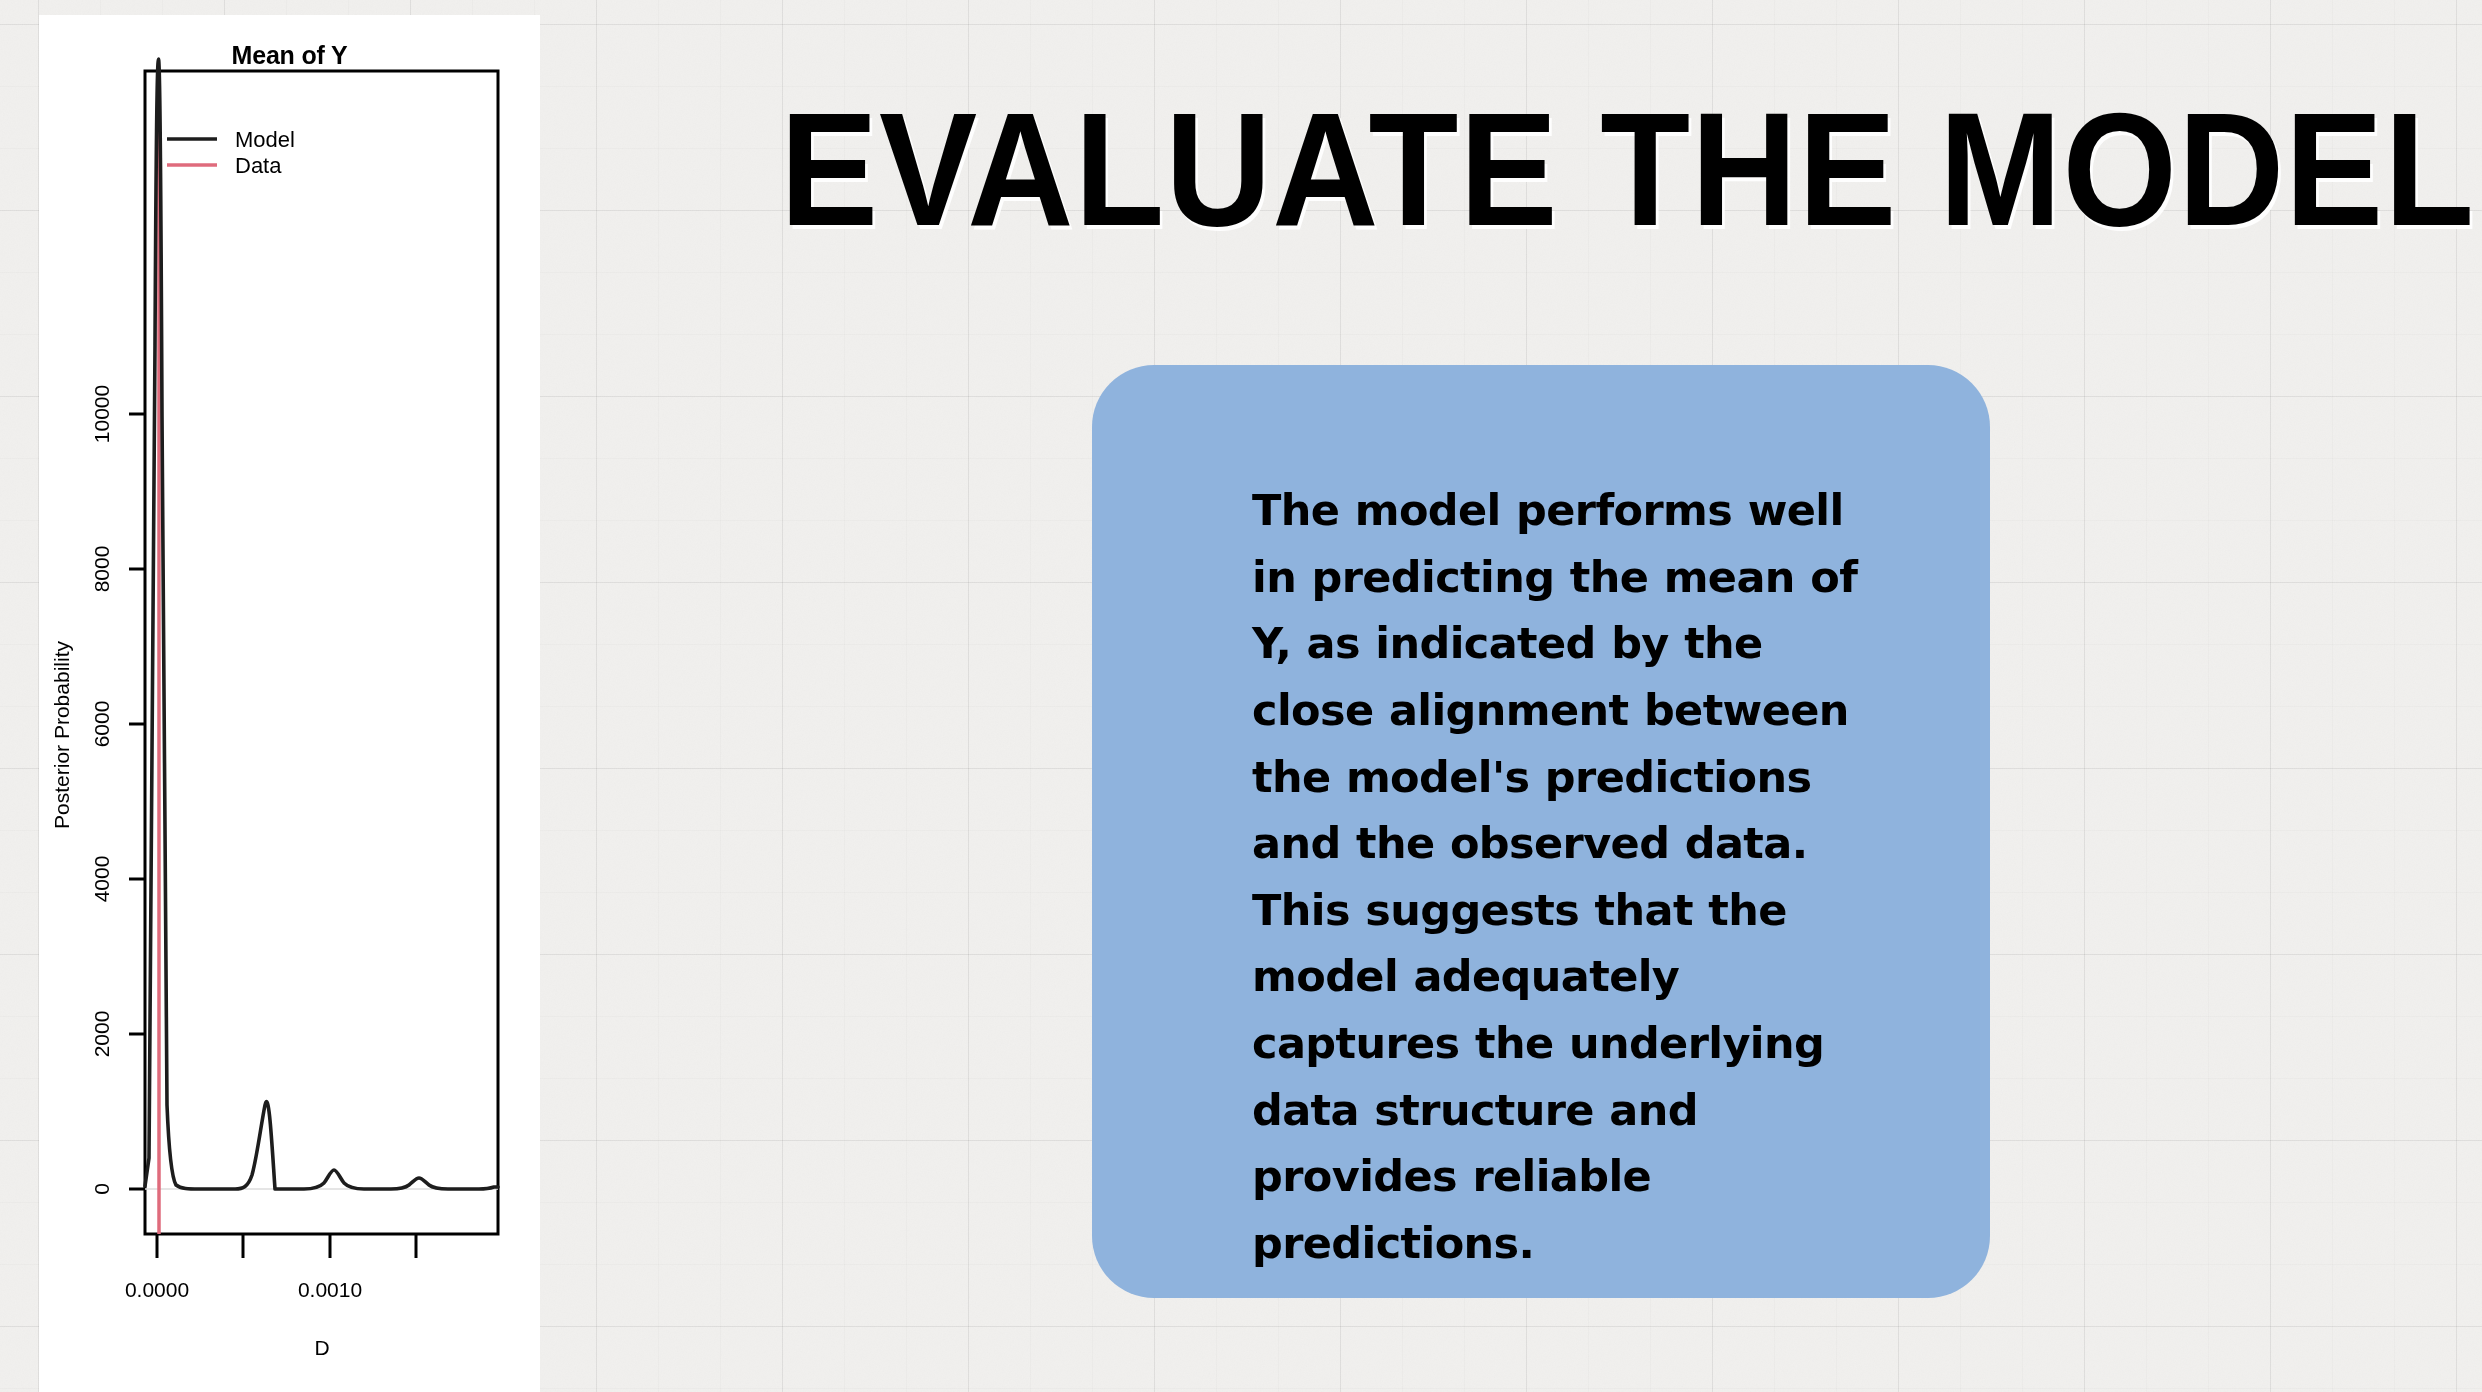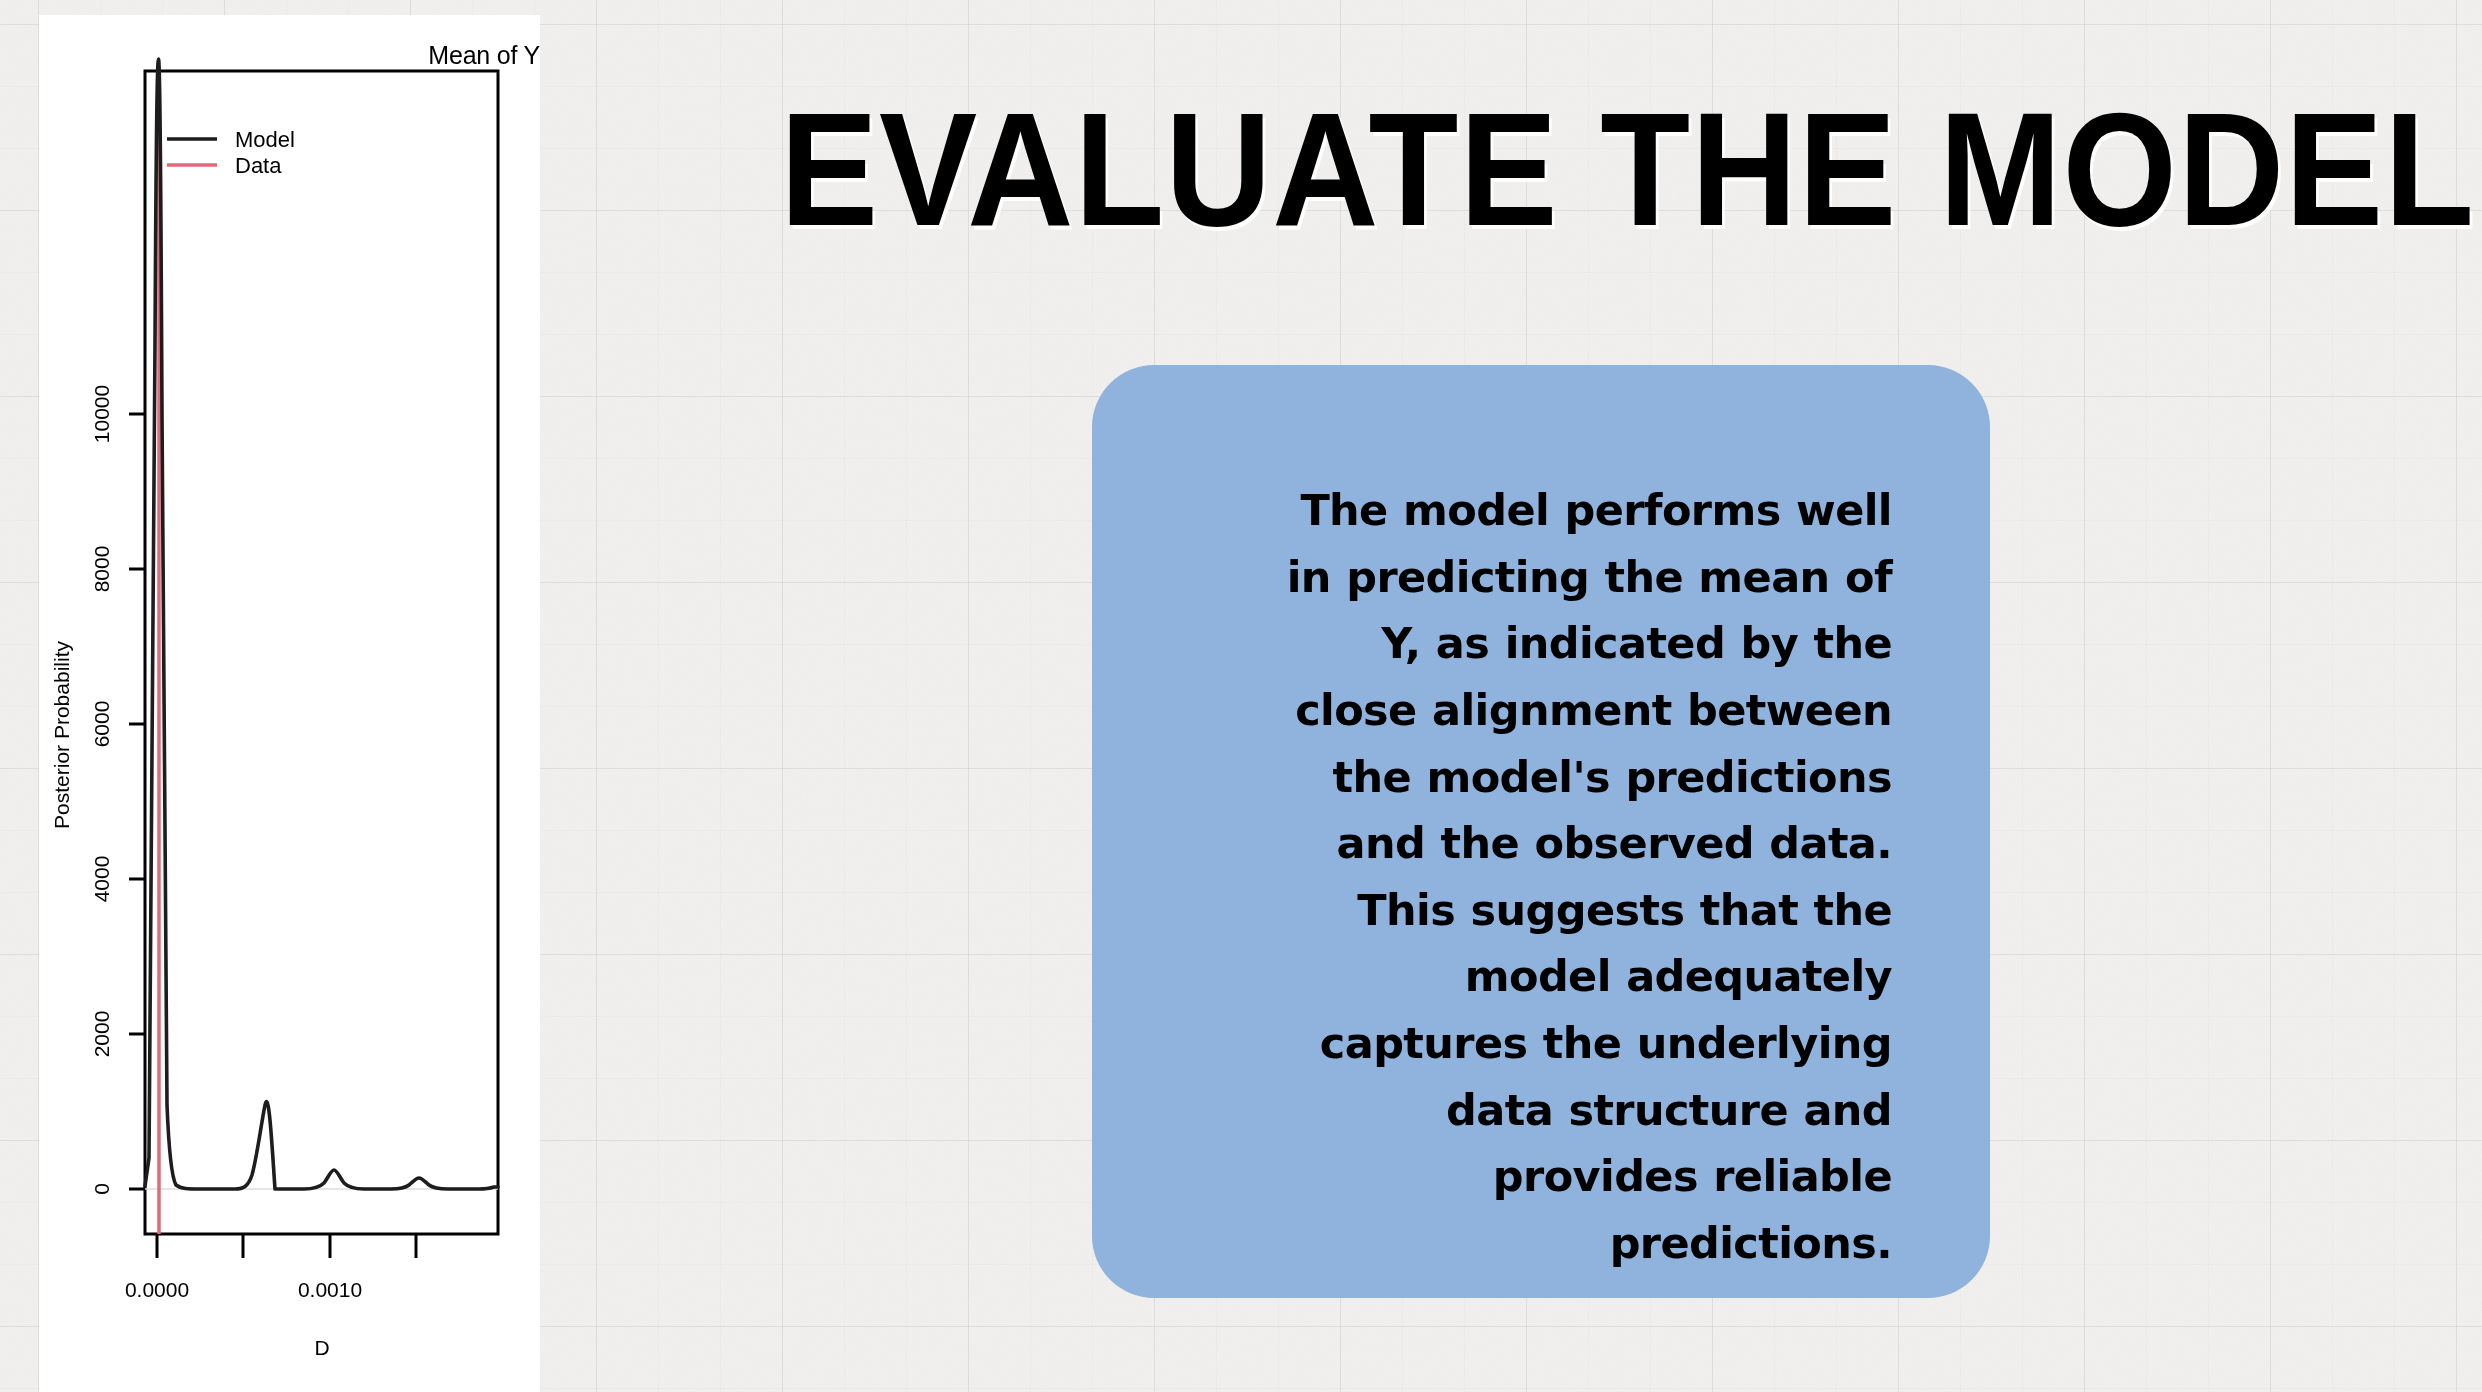--- a/index.html
+++ b/index.html
@@ -47,23 +47,23 @@
     width: 501px;
     height: 1377px;
     background: #ffffff;
     overflow: hidden;
   }
   #chart-title {
     position: absolute;
     left: 0;
     top: 26px;
     width: 501px;
-    text-align: right;
-    font-family: "Liberation Sans", sans-serif;
-    font-weight: normal;
+    text-align: center;
+    font-family: "Liberation Sans", sans-serif;
+    font-weight: bold;
     font-size: 25px;
     color: #000;
     letter-spacing: -0.2px;
   }
   #plot-svg {
     position: absolute;
     left: 0;
     top: 0;
   }
   .axis-label {
@@ -103,21 +103,20 @@
   
   #callout-card {
     position: absolute;
     left: 1092px;
     top: 365px;
     width: 898px;
     height: 933px;
     background: #8fb3dd;
     border-radius: 62px;
     box-sizing: border-box;
-    text-align: right;
   }
   #callout-text {
     position: absolute;
     left: 160px;
     top: 112px;
     width: 640px;
     font-family: "DejaVu Sans", sans-serif;
     font-weight: bold;
     font-size: 43px;
     line-height: 1.55;

